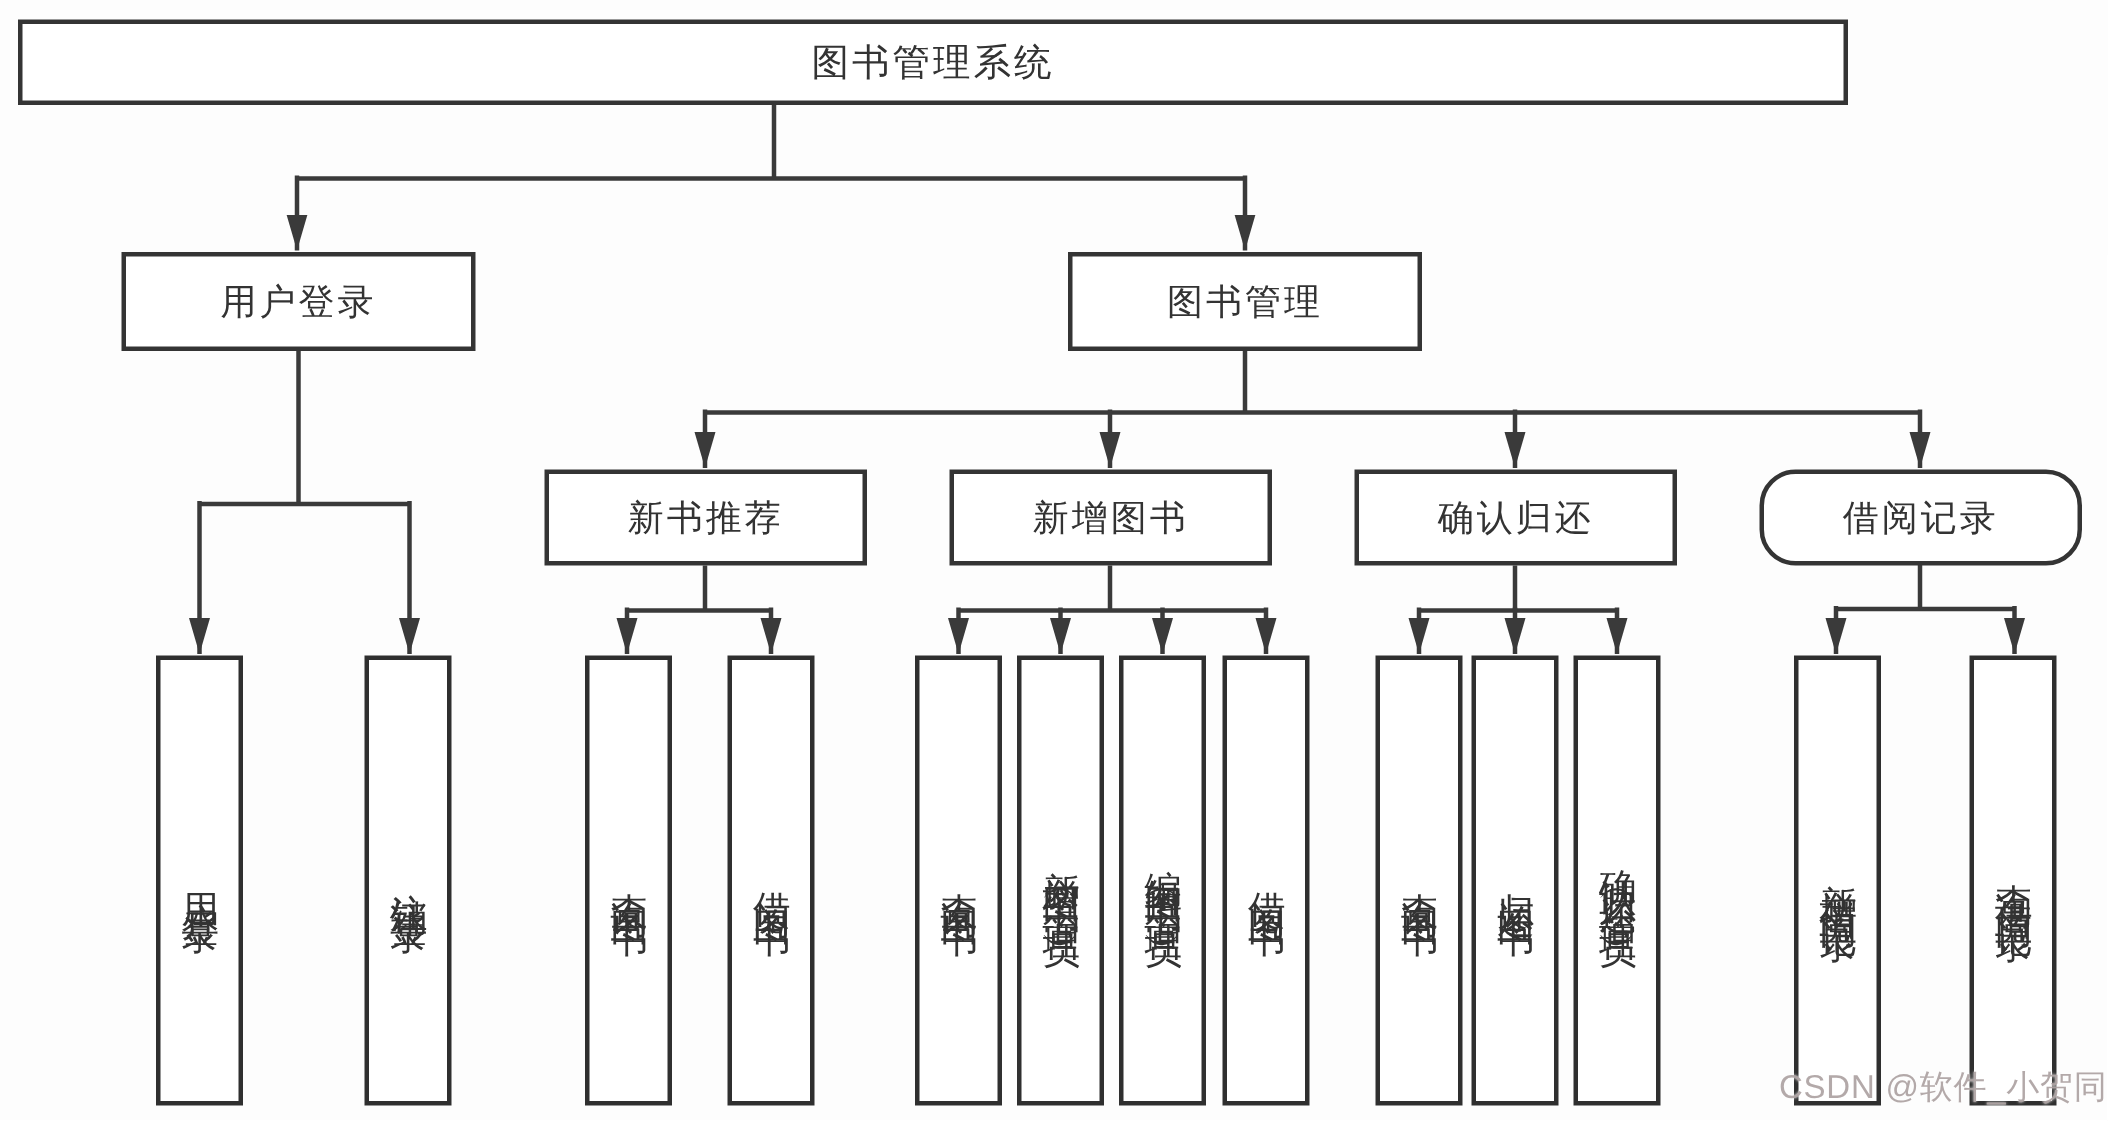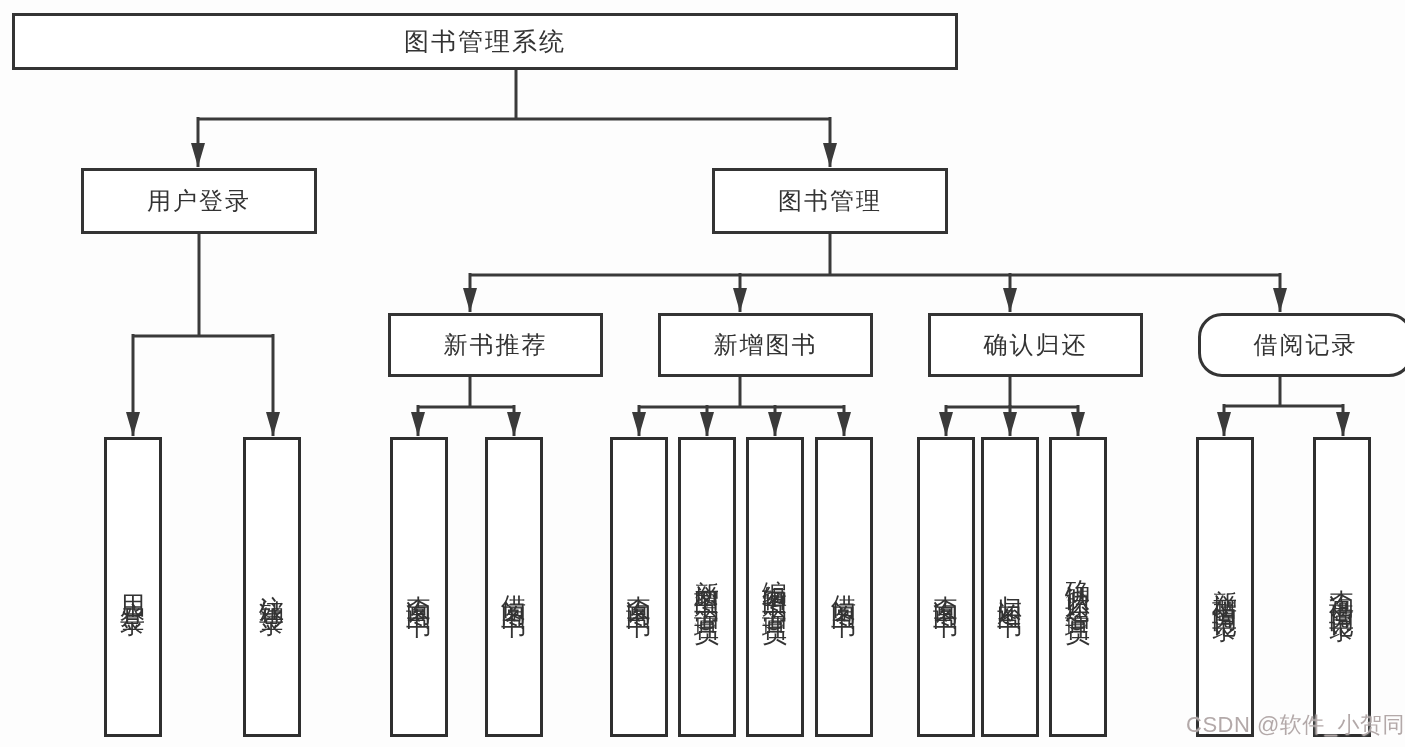--- a/index.html
+++ b/index.html
@@ -22,23 +22,23 @@
   .vbox{
     position:absolute;z-index:2;
     top:437px;width:58px;height:300px;
     background:#ffffff;border:3px solid #2f2f2f;
     box-sizing:border-box;
     writing-mode:vertical-rl;text-orientation:mixed;
     display:flex;align-items:center;justify-content:center;
     font-size:25px;color:#333333;letter-spacing:6px;
     line-height:52px;
   }
-  .root{left:12px;top:13px;width:946px;height:57px;font-size:25px;}
+  .root{left:12px;top:13px;width:1220px;height:57px;font-size:25px;}
   .lvl2{top:168px;width:236px;height:66px;}
-  .lvl3{top:313px;width:215px;height:64px;margin-left:25px;}
+  .lvl3{top:313px;width:215px;height:64px;}
   .watermark{
     position:absolute;z-index:5;
     left:1186px;top:710px;
     font-size:22px;letter-spacing:0.5px;
     color:rgba(172,162,162,0.92);
     text-shadow:0 0 2px rgba(255,255,255,0.9);
     white-space:nowrap;
   }
 </style>
 </head>

